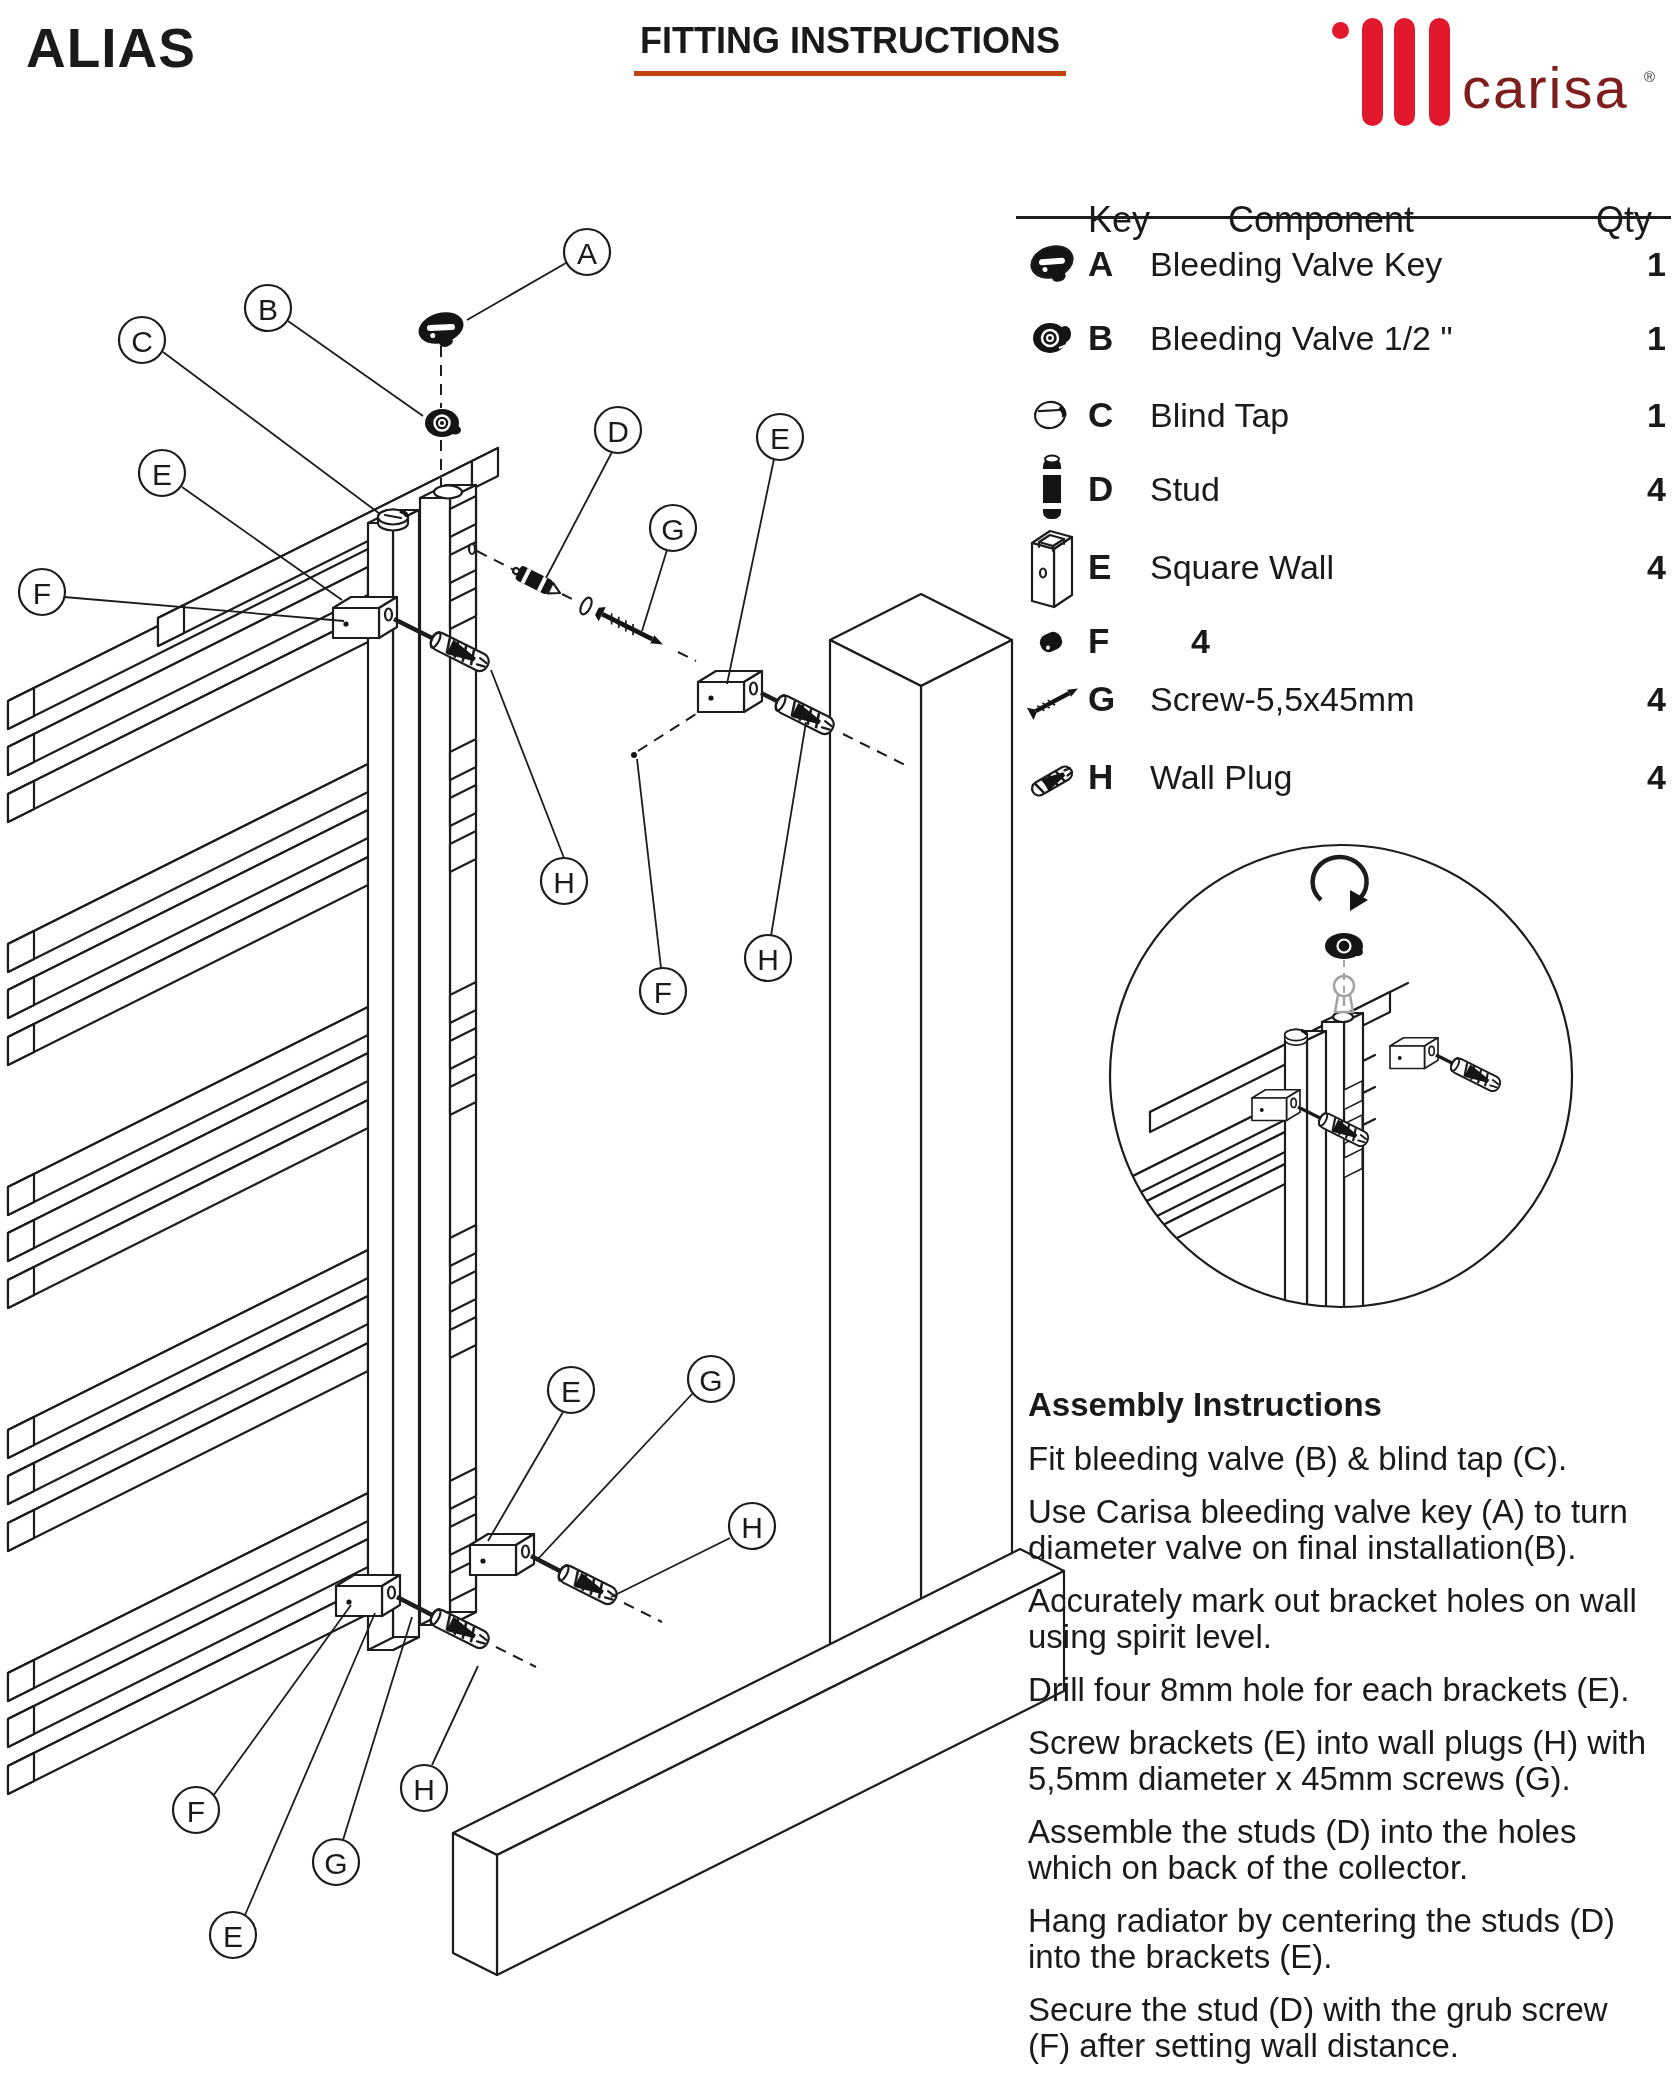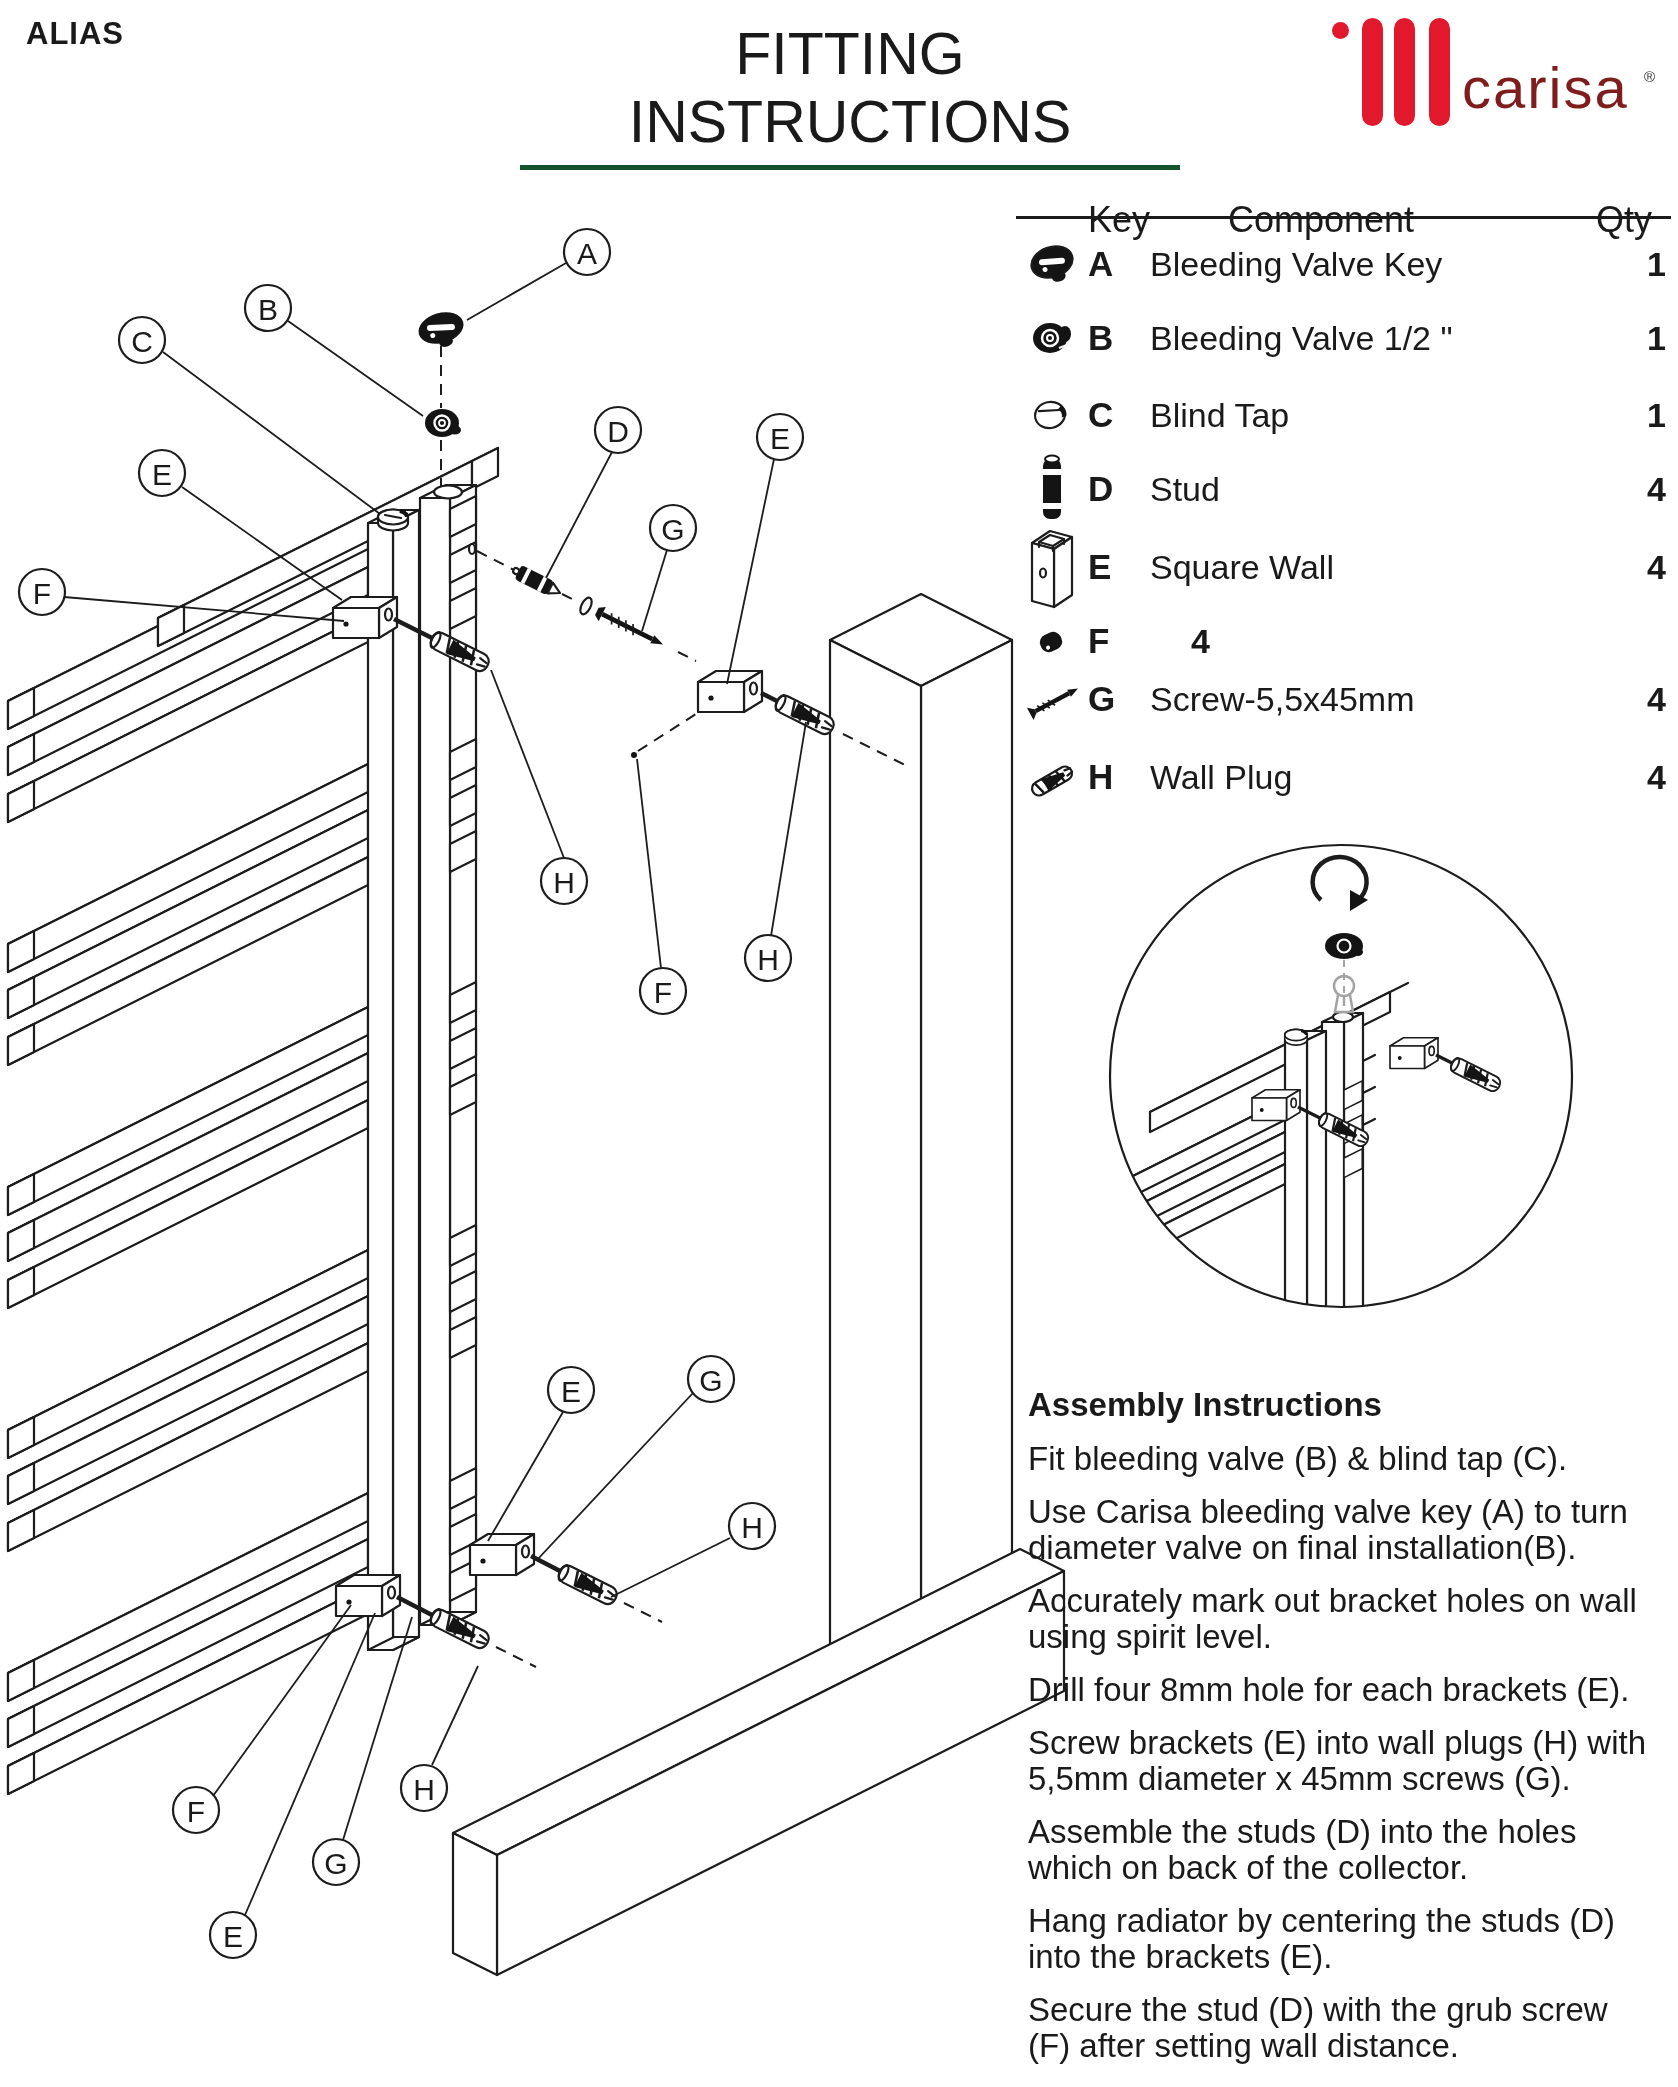--- a/index.html
+++ b/index.html
@@ -1,23 +1,23 @@
 <!DOCTYPE html>
 <html><head>
 <meta charset="utf-8">
 <style>
   html,body{margin:0;padding:0;background:#fff;}
   #page{position:relative;width:1678px;height:2087px;background:#fff;overflow:hidden;
         font-family:"Liberation Sans",sans-serif;color:#1a1a1a;}
   .abs{position:absolute;}
   
-  #product-name{left:26px;top:16px;font-size:31px;font-weight:bold;letter-spacing:1px;text-align:center;}
+  #product-name{left:26px;top:16px;font-size:55px;font-weight:bold;letter-spacing:1px;text-align:center;}
   #title-wrap{left:520px;top:20px;width:660px;text-align:center;}
-  #title-wrap span{display:inline-block;font-size:59px;font-weight:normal;letter-spacing:0px;
-                   border-bottom:5px solid #14532d;padding:0 6px 9px 6px;}
+  #title-wrap span{display:inline-block;font-size:36px;font-weight:bold;letter-spacing:0px;
+                   border-bottom:5px solid #c2410c;padding:0 6px 9px 6px;}
   
   #logo{left:1290px;top:6px;width:386px;height:128px;}
   #logo .dot{position:absolute;left:42px;top:16px;width:17px;height:17px;border-radius:50%;}
   #logo .bar{position:absolute;top:12px;width:21px;height:108px;border-radius:11px;}
   #logo .brand{position:absolute;left:172px;top:48px;font-size:58px;color:#7f1d1d;letter-spacing:2px;}
   #logo .reg{position:absolute;left:354px;top:62px;font-size:15px;color:#333;}
   
   #t-key,#t-comp,#t-qty{top:172px;font-size:36px;margin-top:27px;}
   #t-key{left:1088px;} #t-comp{left:1228px;} #t-qty{left:1596px;}
   #t-rule{left:1016px;top:216px;width:655px;height:3px;background:#1c1c1c;}

